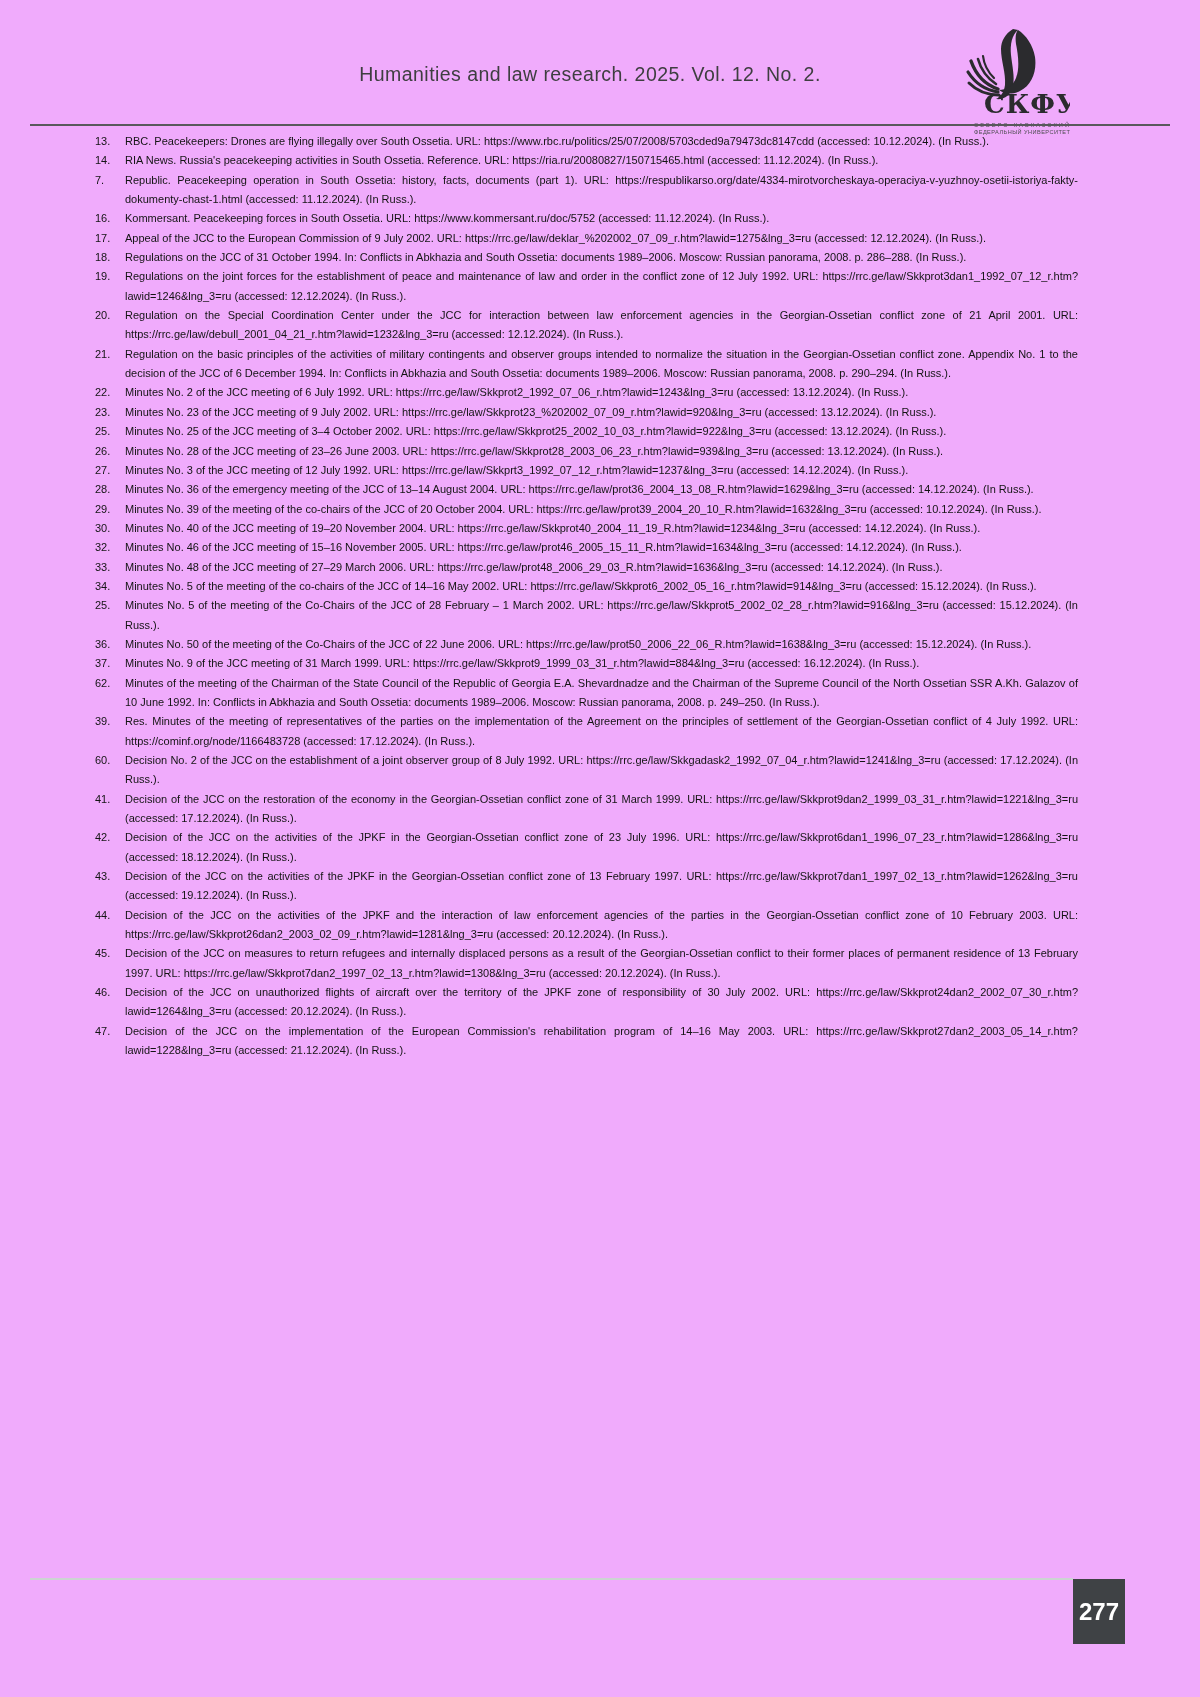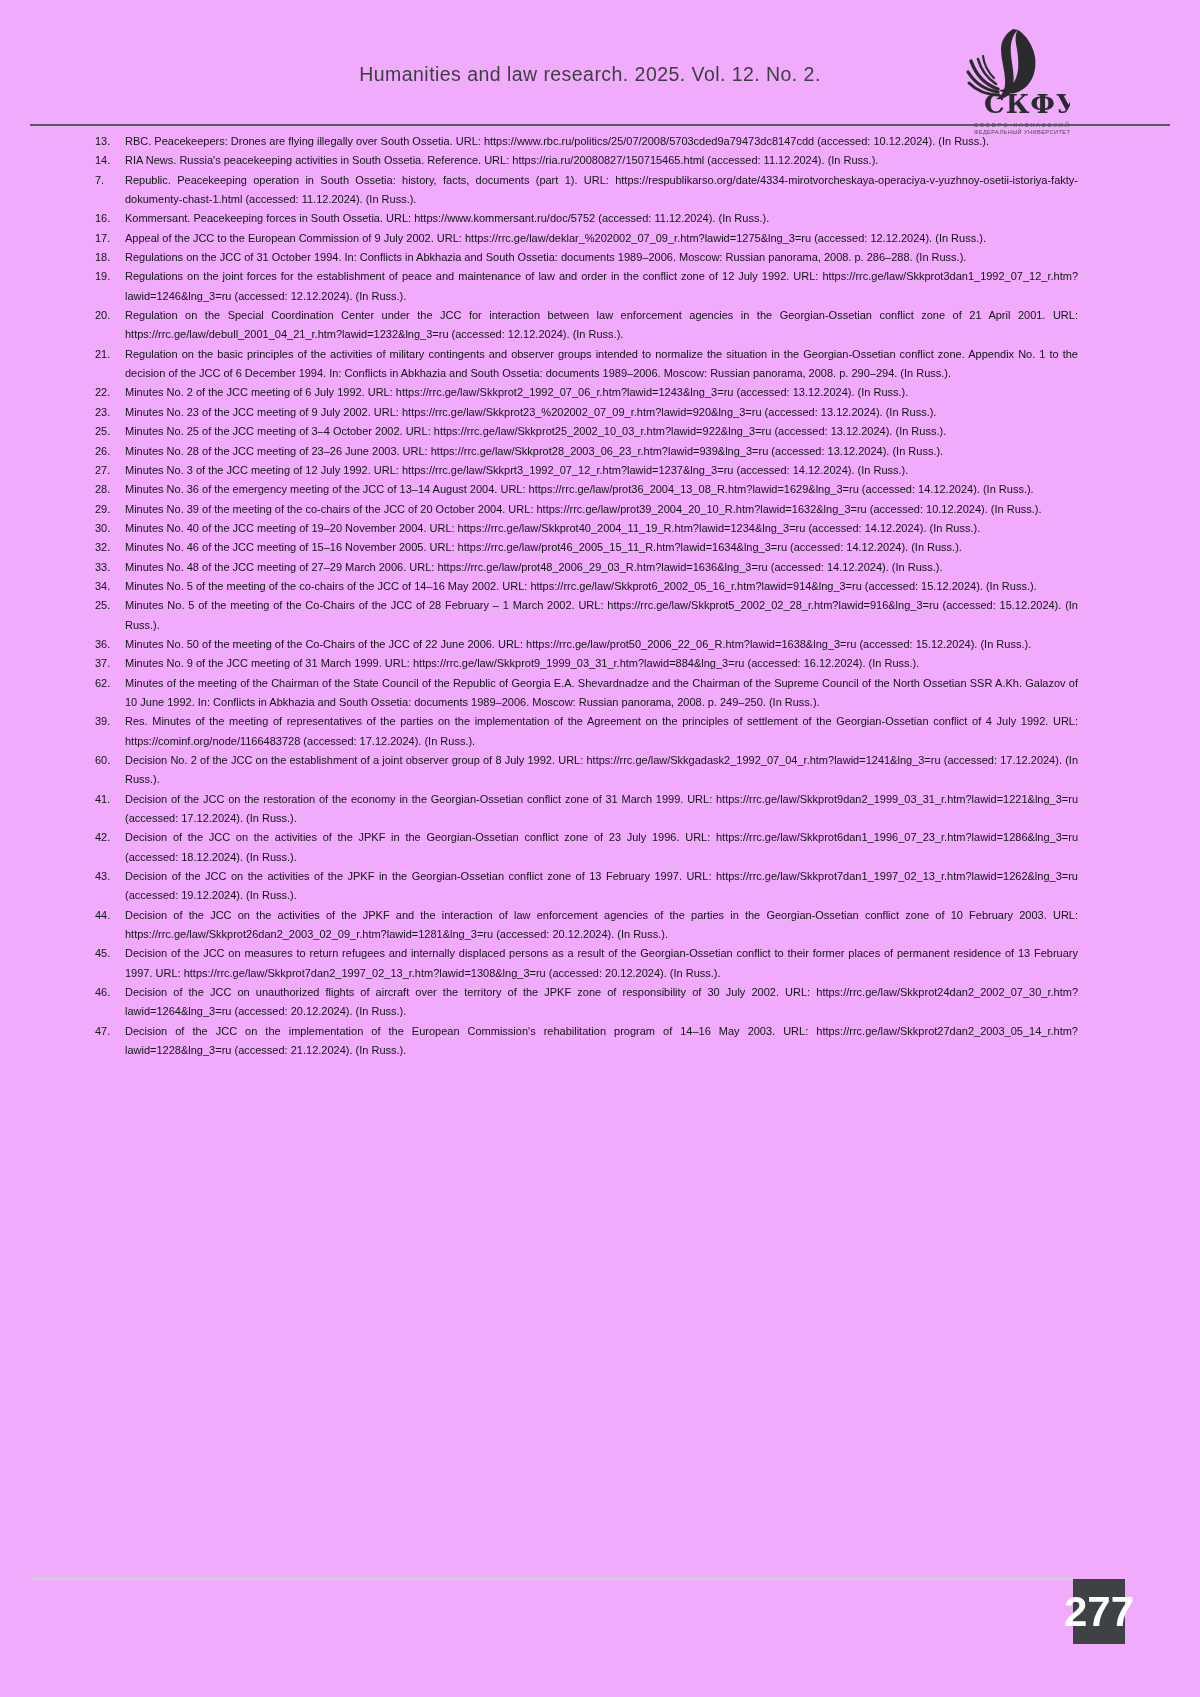--- a/index.html
+++ b/index.html
@@ -48,21 +48,21 @@
   }
   
   .footer-rule{
     position:absolute;top:1578px;left:30px;width:1043px;height:2px;
     background:#ccd4d2;
   }
   .page-badge{
     position:absolute;top:1579px;left:1073px;width:52px;height:65px;
     background:#3f4245;color:#ffffff;
     display:flex;align-items:center;justify-content:center;
-    font-size:42px;font-weight:bold;
+    font-size:24px;font-weight:bold;
   }
 </style>
 </head>
 <body>
 
 <div class="page">
 
   <div class="header-title">Humanities and law research. 2025. Vol. 12. No. 2.</div>
 
   <div class="logo">

